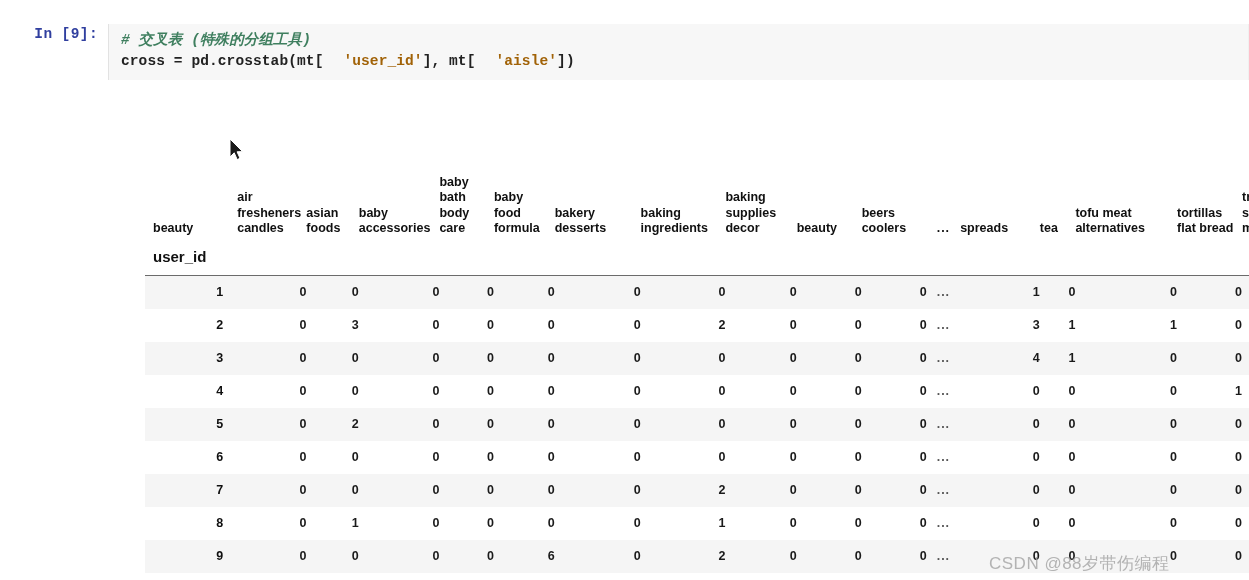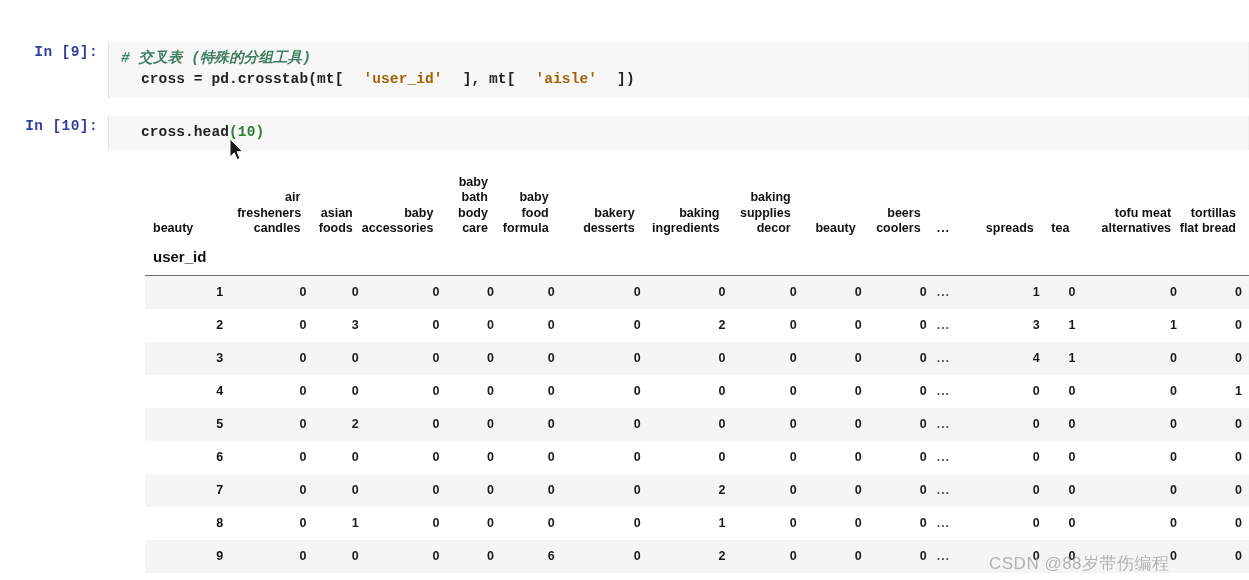--- a/index.html
+++ b/index.html
@@ -11,21 +11,21 @@
     width: 1249px;
     height: 580px;
     overflow: hidden;
     font-family: "Liberation Sans", sans-serif;
     position: relative;
   }
 
   
   .nb {
     position: absolute;
-    top: 18px; left: 0;
+    top: 0; left: 0;
     width: 1249px;
   }
 
   .cell {
     display: flex;
     align-items: flex-start;
     width: 1249px;
   }
 
   .prompt {
@@ -57,21 +57,21 @@
     font-weight: 700;
     line-height: 1.48;
     color: #222222;
     white-space: pre;
     flex: 1;
     letter-spacing: 0.1px;
   }
   .tok-comment { color: #3f7f5f; font-style: italic; font-weight: 700; }
   .tok-str     { color: #a16207; margin-left: 20px; }
   .tok-num     { color: #2e7d32; }
-  .tok-plain   { color: #222222; margin-left: 20px; }
+  .tok-plain   { color: #222222; }
 
   .cell-gap { height: 18px; }
 
   
   .out-wrap {
     position: absolute;
     left: 145px;
     top: 162px;
     width: 1104px;
     overflow: hidden;
@@ -86,21 +86,21 @@
   }
 
   table.df th, table.df td {
     padding: 0;
     font-weight: 700;
   }
 
   
   tr.hdr-aisle th {
     vertical-align: bottom;
-    text-align: right;
+    text-align: left;
     padding: 0 6px 4px 0;
     font-size: 12.5px;
     line-height: 1.22;
     height: 74px;
     color: #101010;
     font-weight: 700;
   }
   tr.hdr-aisle th.idxname {
     text-align: left;
     padding-left: 8px;
@@ -193,24 +193,20 @@
   <div style="height:24px"></div>
 
   <div class="cell">
     <div class="prompt">In [9]:</div>
     <div class="codebox"><span class="tok-comment"># 交叉表 (特殊的分组工具)</span>
 <span class="tok-plain">cross = pd.crosstab(mt[</span><span class="tok-str">'user_id'</span><span class="tok-plain">], mt[</span><span class="tok-str">'aisle'</span><span class="tok-plain">])</span></div>
   </div>
 
   <div class="cell-gap"></div>
 
-  <div class="cell">
-    <div class="prompt">In [10]:</div>
-    <div class="codebox"><span class="tok-plain">cross.head</span><span class="tok-num">(</span><span class="tok-num">10</span><span class="tok-num">)</span></div>
-  </div>
 
   <div style="height:14px"></div>
 
 </div>
 
 <div class="out-wrap">
   <table class="df">
     <colgroup>
       <col class="c-idx">
         <col class="c-w1">

